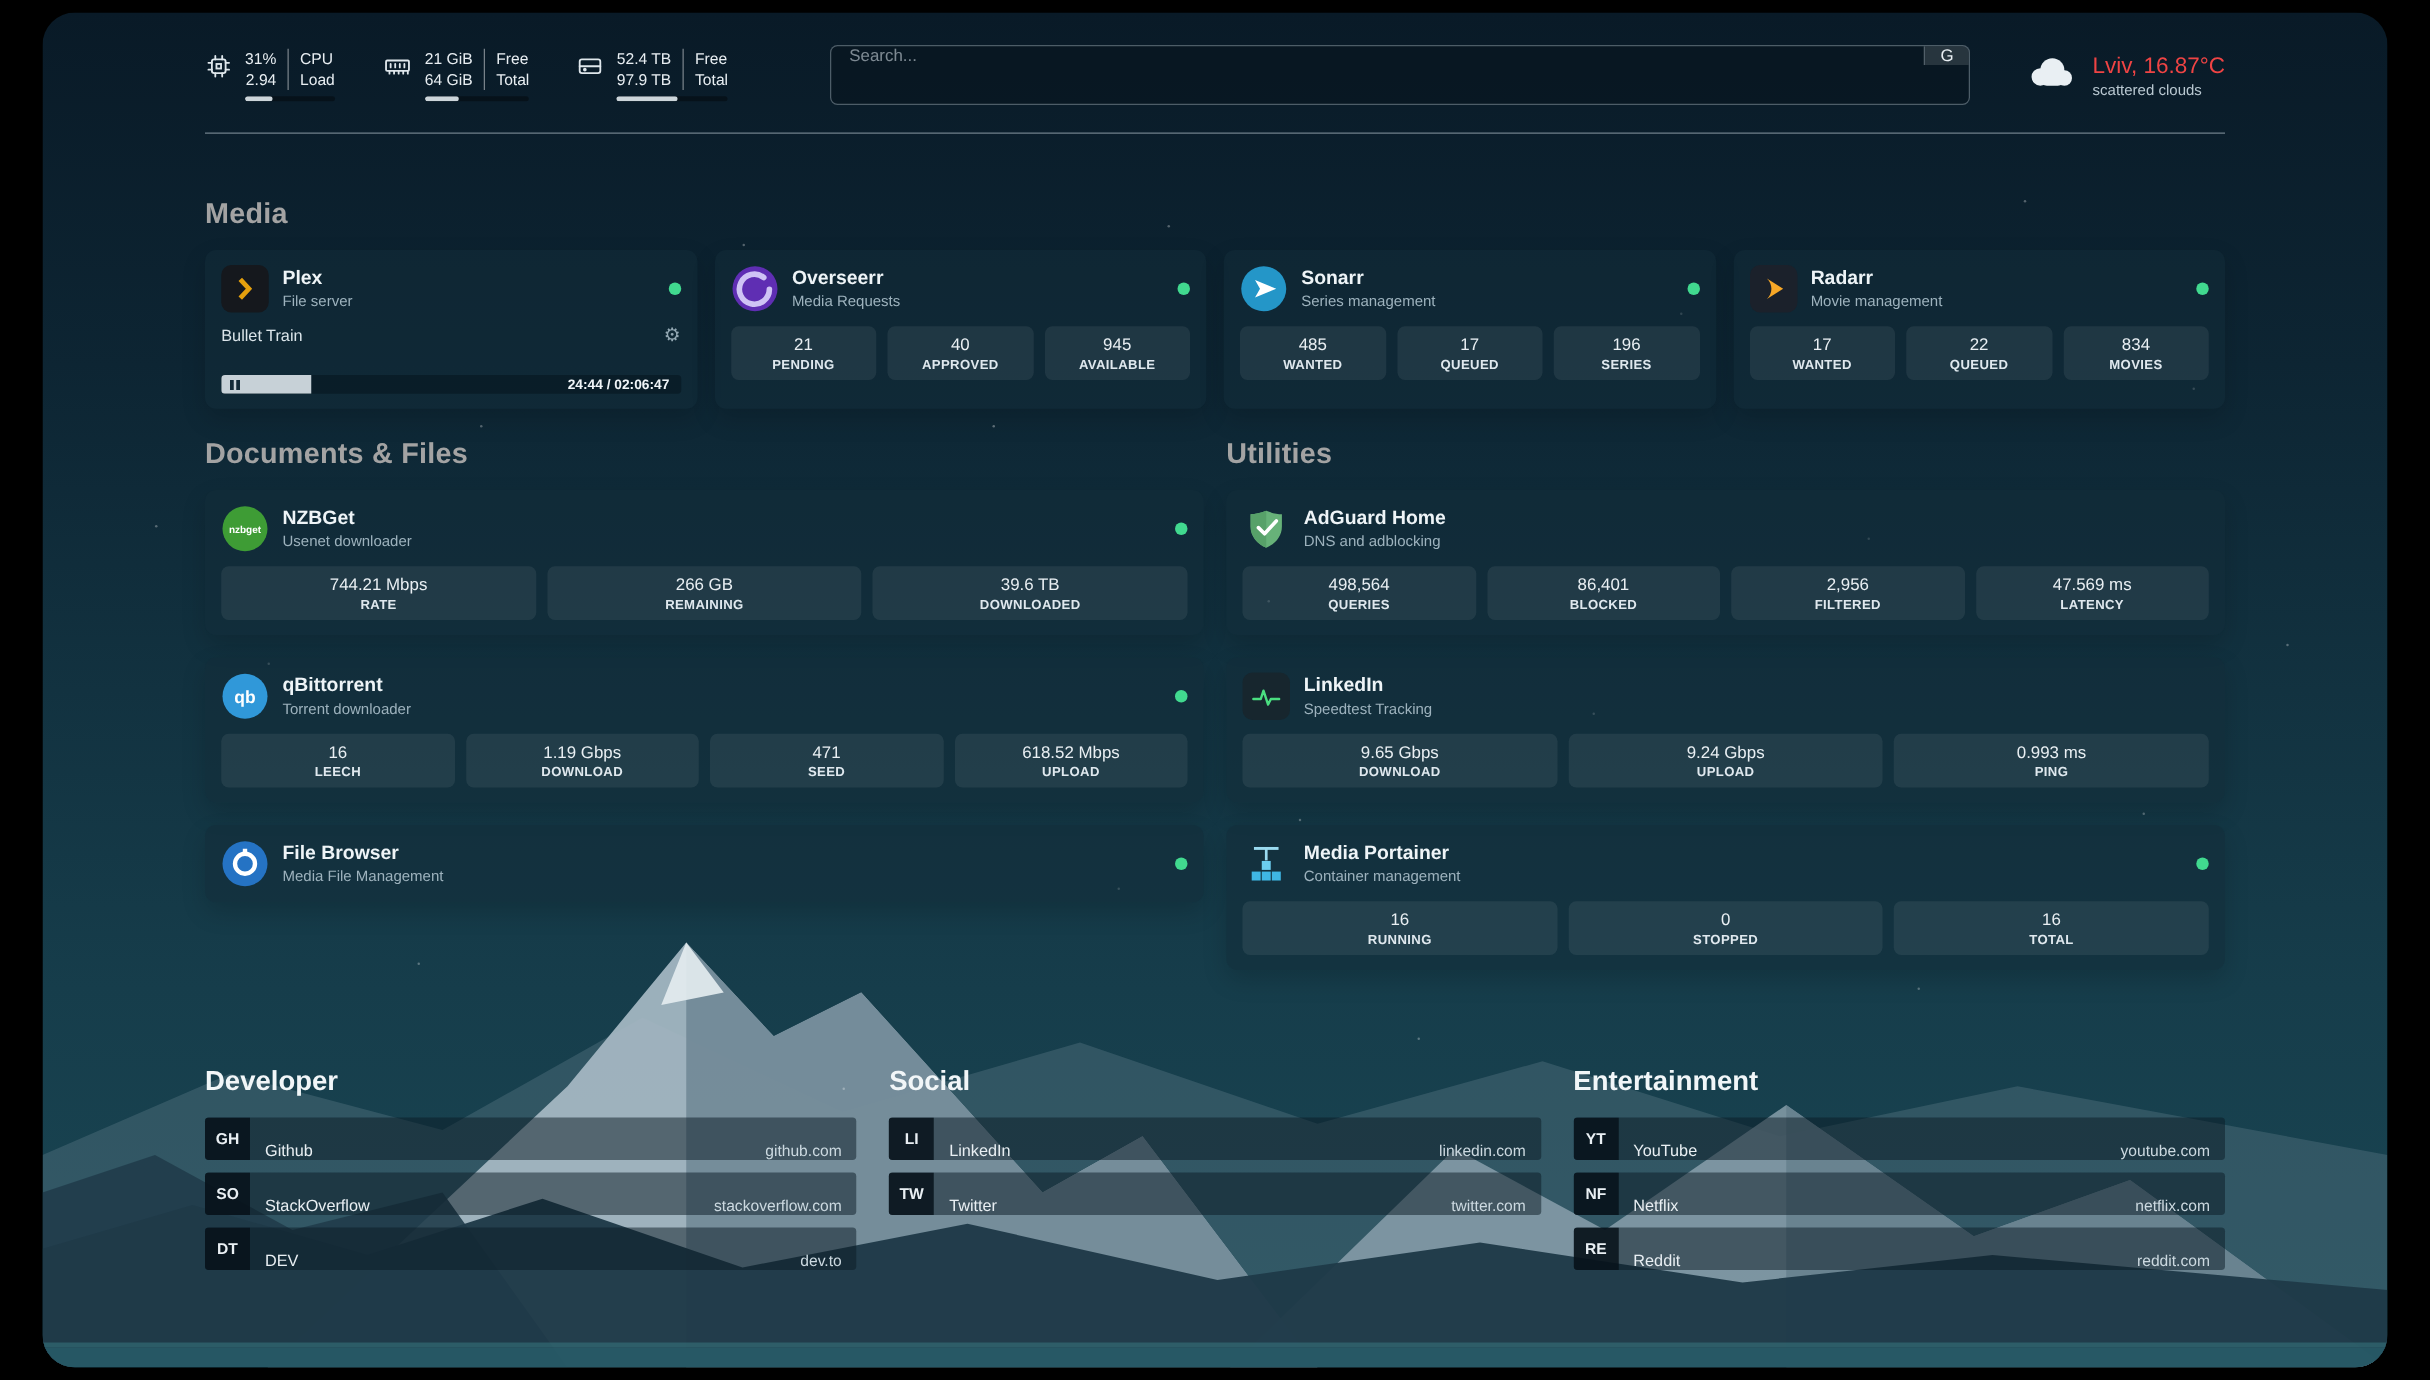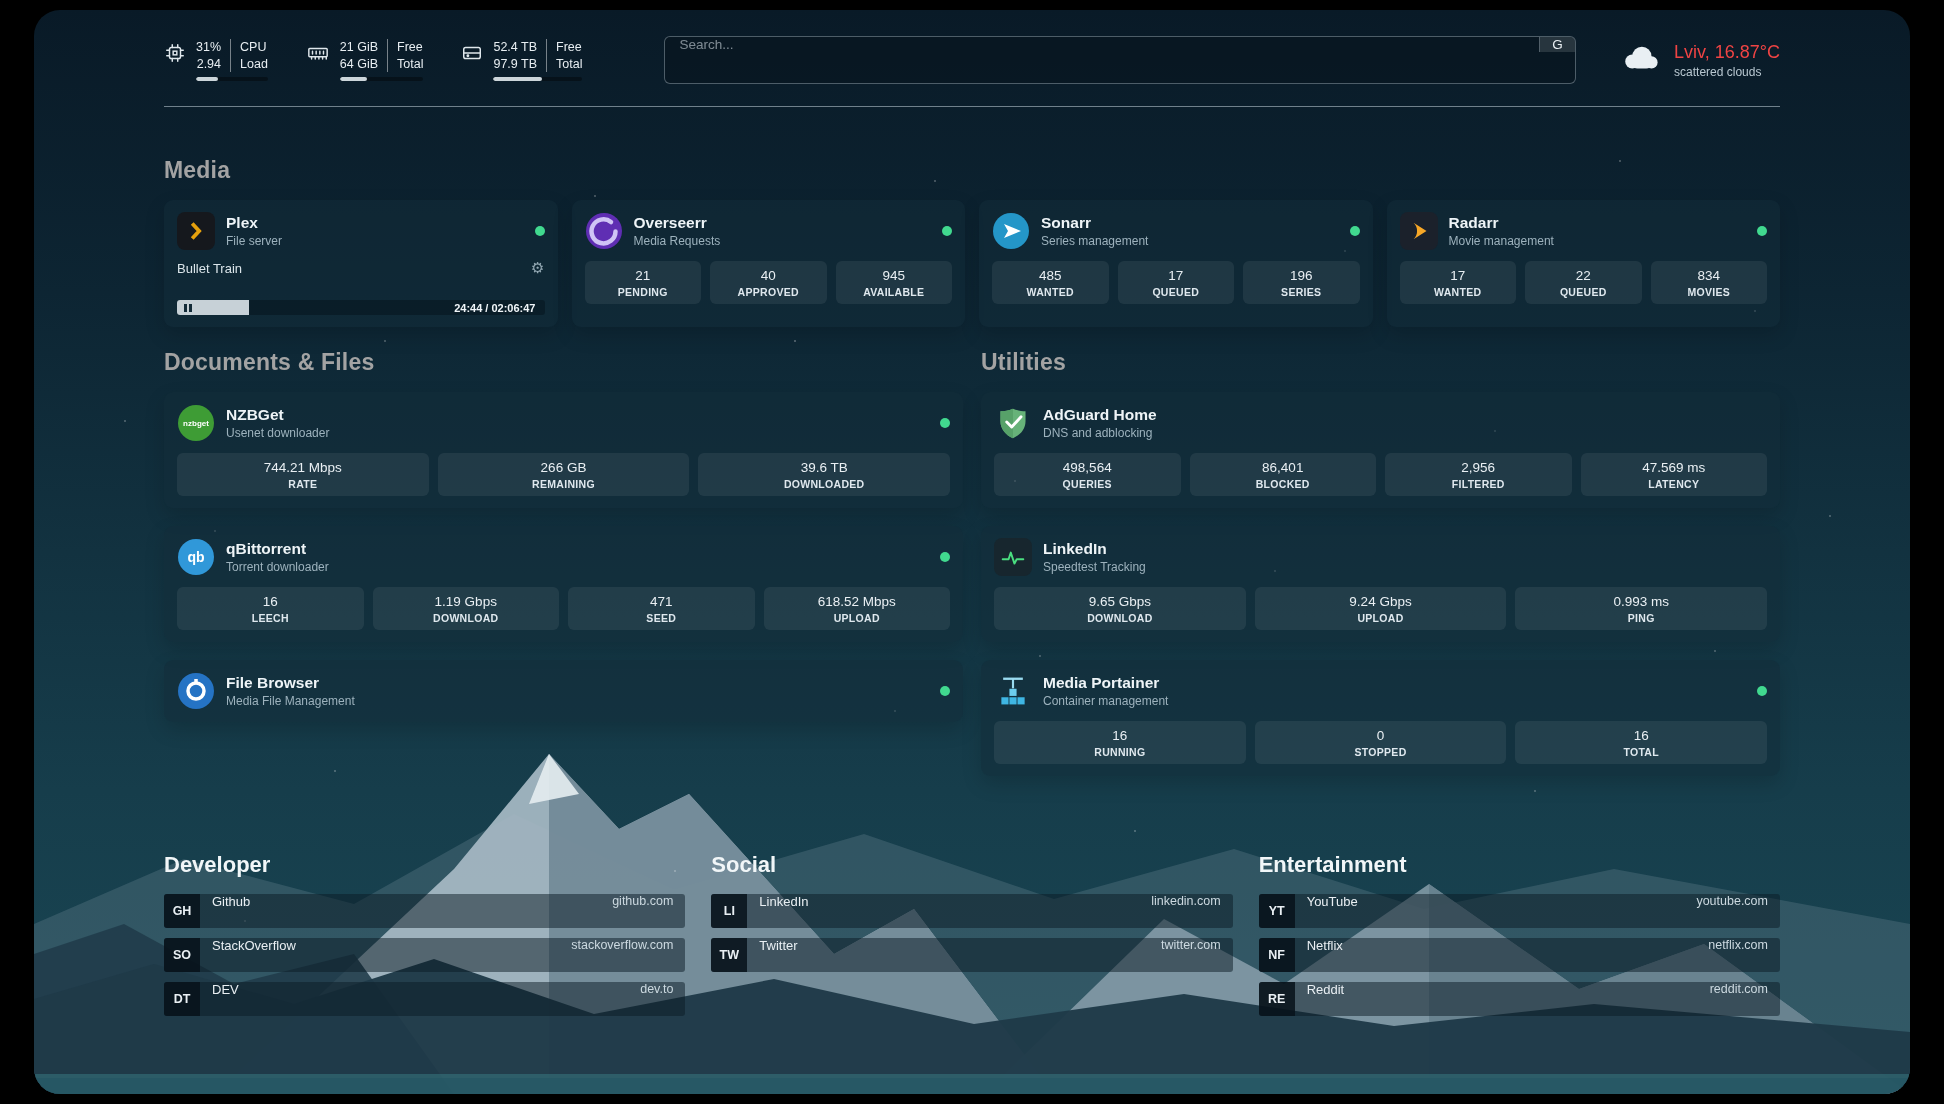--- a/index.html
+++ b/index.html
@@ -65,21 +65,21 @@
   .pause i { width:2.5px; height:8px; background:#132b38; display:block; }
   .plex-time { position:absolute; right:9px; top:50%; transform:translateY(-50%); font-size:11px; font-weight:600; color:#f0f5f8; }
 
   .two-col { display:grid; grid-template-columns:1fr 1fr; gap:18px; margin-top:22px; }
   .col .section-title { margin-bottom:16px; }
   .col .card { margin-bottom:18px; }
 
   
   .bookmarks { display:grid; grid-template-columns:1fr 1fr 1fr; gap:26px; margin-top:58px; }
   .bk-title { font-size:22px; font-weight:600; color:#f1f6f8; margin-bottom:16px; }
-  .bk-row { display:flex; align-items:flex-start; height:34px; background:rgba(10,25,36,.5); border-radius:3px; margin-bottom:10px; overflow:hidden; cursor:pointer; }
+  .bk-row { display:flex; align-items:flex-end; height:34px; background:rgba(10,25,36,.5); border-radius:3px; margin-bottom:10px; overflow:hidden; cursor:pointer; }
   .bk-abbr { flex:0 0 36px; height:100%; display:flex; align-items:center; justify-content:center;
              background:rgba(7,18,26,.85); font-weight:700; font-size:12.5px; color:#e9eff3; }
   .bk-name { margin-left:12px; font-size:13px; color:#e9eff3; }
   .bk-url { margin-left:auto; margin-right:12px; font-size:12.5px; color:#ccd9e0; }
 </style>
 </head>
 <body>
 
 <div class="page">
   <div class="bg">

